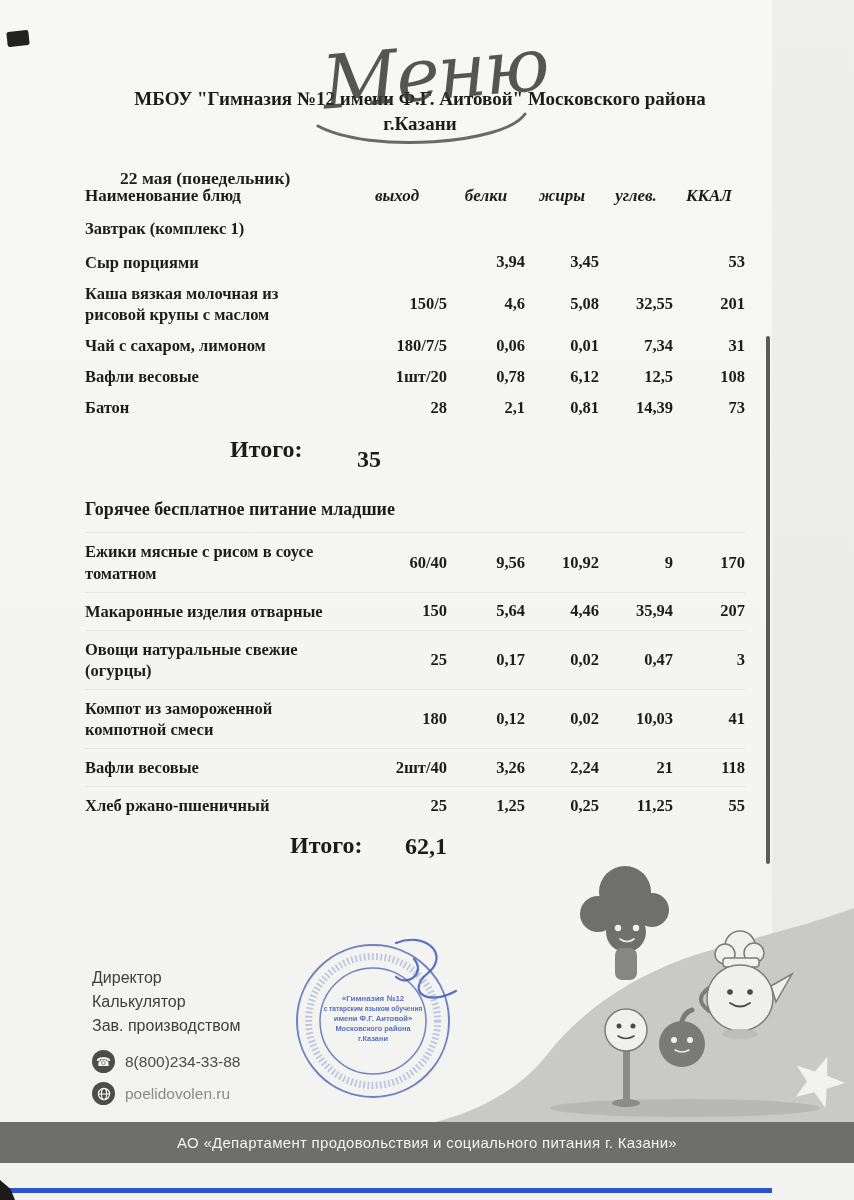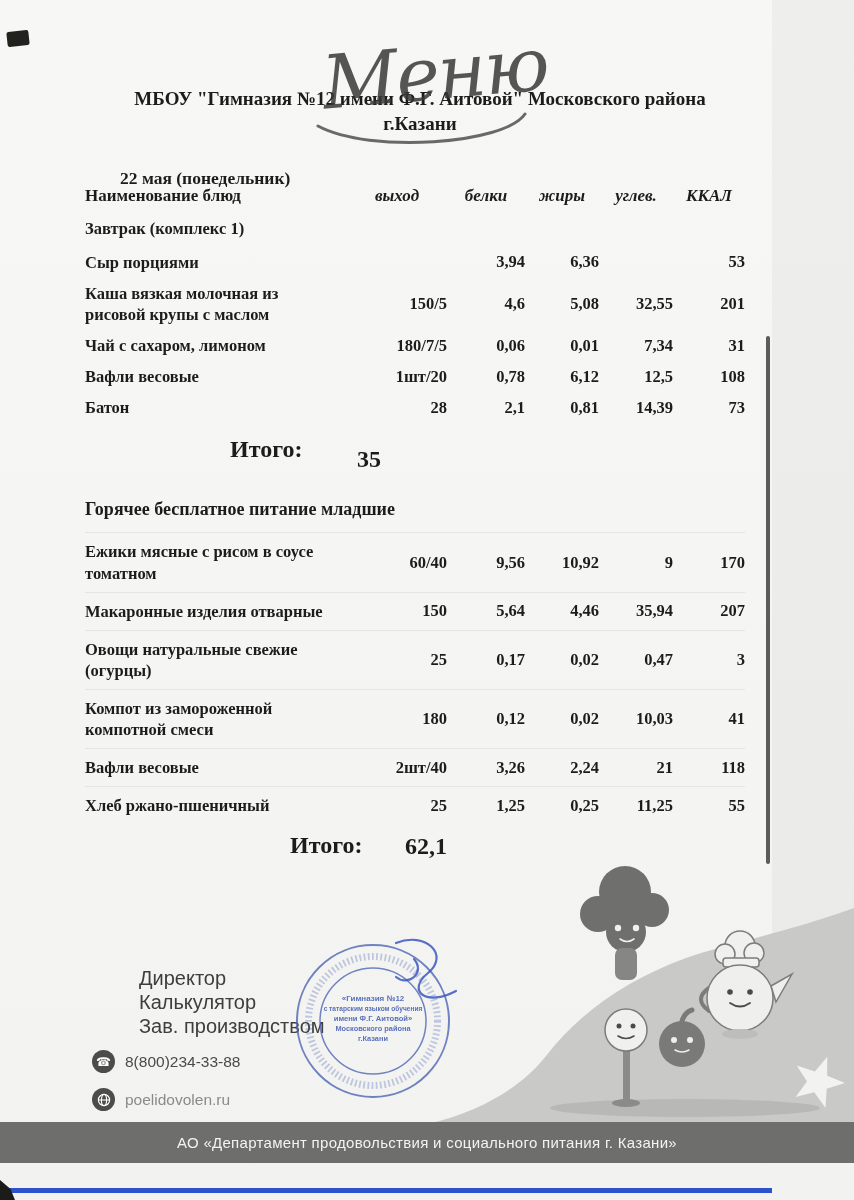--- a/index.html
+++ b/index.html
@@ -50,24 +50,24 @@
   .sec-1 .total-row .total-label { padding-left:205px; }
 
   
   .blob { position:absolute; left:420px; top:848px; }
   .stamp { position:absolute; left:278px; top:933px; z-index:6; }
   .stamp text { font-family:"Liberation Sans",sans-serif; font-weight:bold; }
 
   
   .contact { position:absolute; left:92px; top:966px; width:280px;
     font-family:"Liberation Sans",sans-serif; color:#3e3e3c; z-index:4; }
-  .role { font-size:20px; line-height:24px;margin-left:47px; }
+  .role { font-size:16px; line-height:24px; }
   .contact-line { display:flex; align-items:center; gap:10px; margin-top:12px;
     font-size:15.5px; color:#4a4a48; }
-  .contact-line.site { margin-top:15px; color:#8a8a88; }
+  .contact-line.site { margin-top:9px; color:#8a8a88; }
   .icon-circle { display:inline-flex; align-items:center; justify-content:center;
     width:23px; height:23px; border-radius:50%; background:#4c4c4a; color:#fff;
     font-size:12px; flex:0 0 auto; }
 
   
   .footer-bar { position:absolute; left:0; top:1122px; width:854px; height:41px;
     background:#6e6e6c; display:flex; align-items:center; justify-content:center;
     font-family:Liberation Sans, sans-serif; font-size:15px; color:#f3f3f1;
     letter-spacing:.3px; z-index:7; }
   .blue-line { position:absolute; left:0; top:1188px; width:772px; height:5px;
@@ -103,21 +103,21 @@
       <div class="c num">углев.</div>
       <div class="c num">ККАЛ</div>
     </div>
     <div id="sections">
         <div class="section sec-0">
           <div class="section-heading">Завтрак (комплекс 1)</div>
           <div class="row item-row">
             <div class="c name">Сыр порциями</div>
             <div class="c out"></div>
             <div class="c num">3,94</div>
-            <div class="c num">6,36</div>
+            <div class="c num">3,45</div>
             <div class="c num"></div>
             <div class="c num">53</div>
           </div>
           <div class="row item-row">
             <div class="c name">Каша вязкая молочная из рисовой крупы с маслом</div>
             <div class="c out">150/5</div>
             <div class="c num">4,6</div>
             <div class="c num">5,08</div>
             <div class="c num">32,55</div>
             <div class="c num">201</div>

